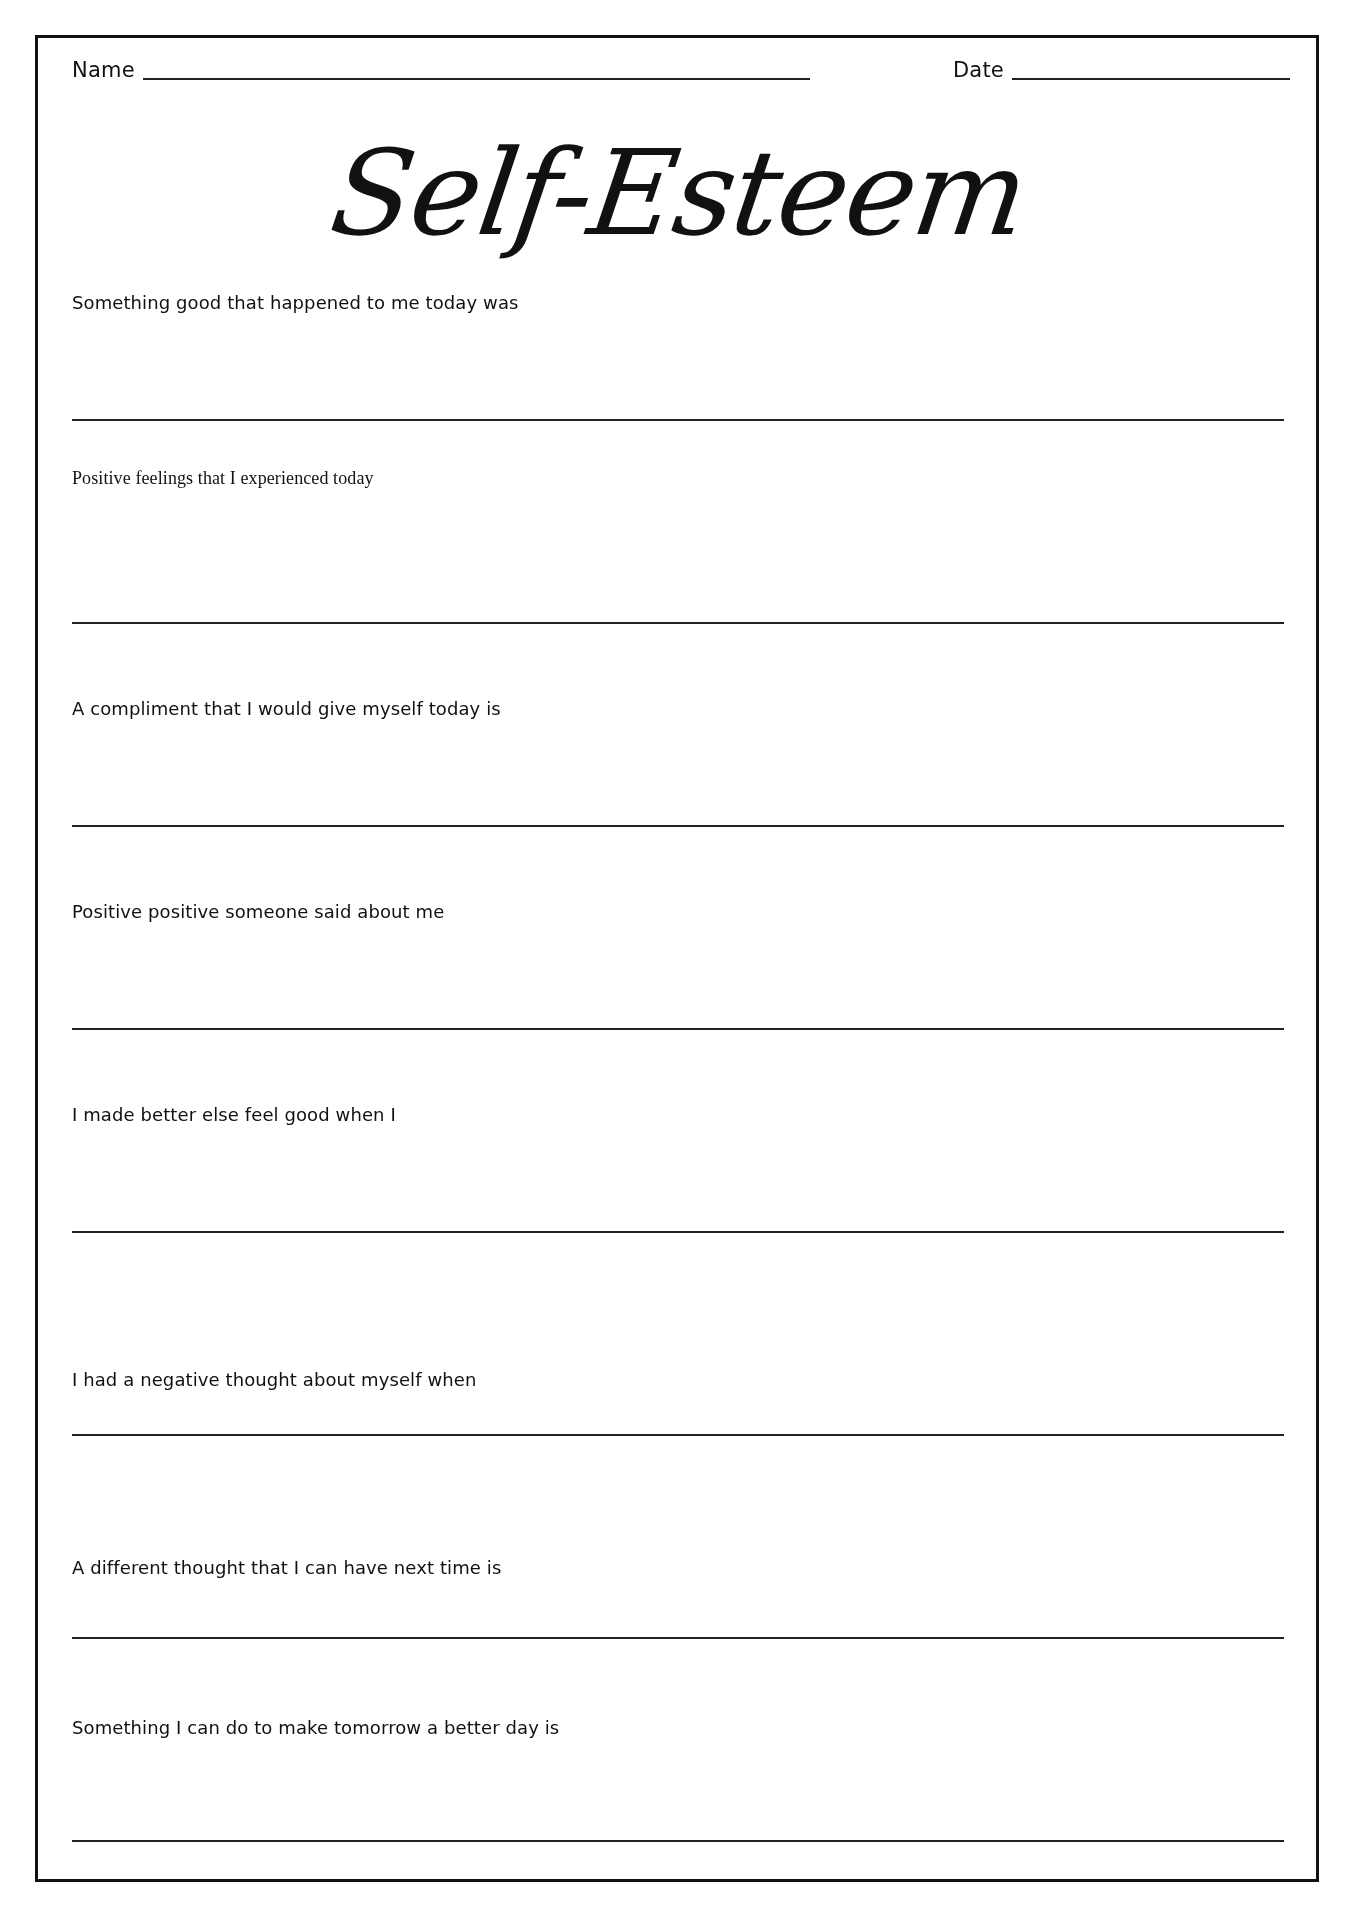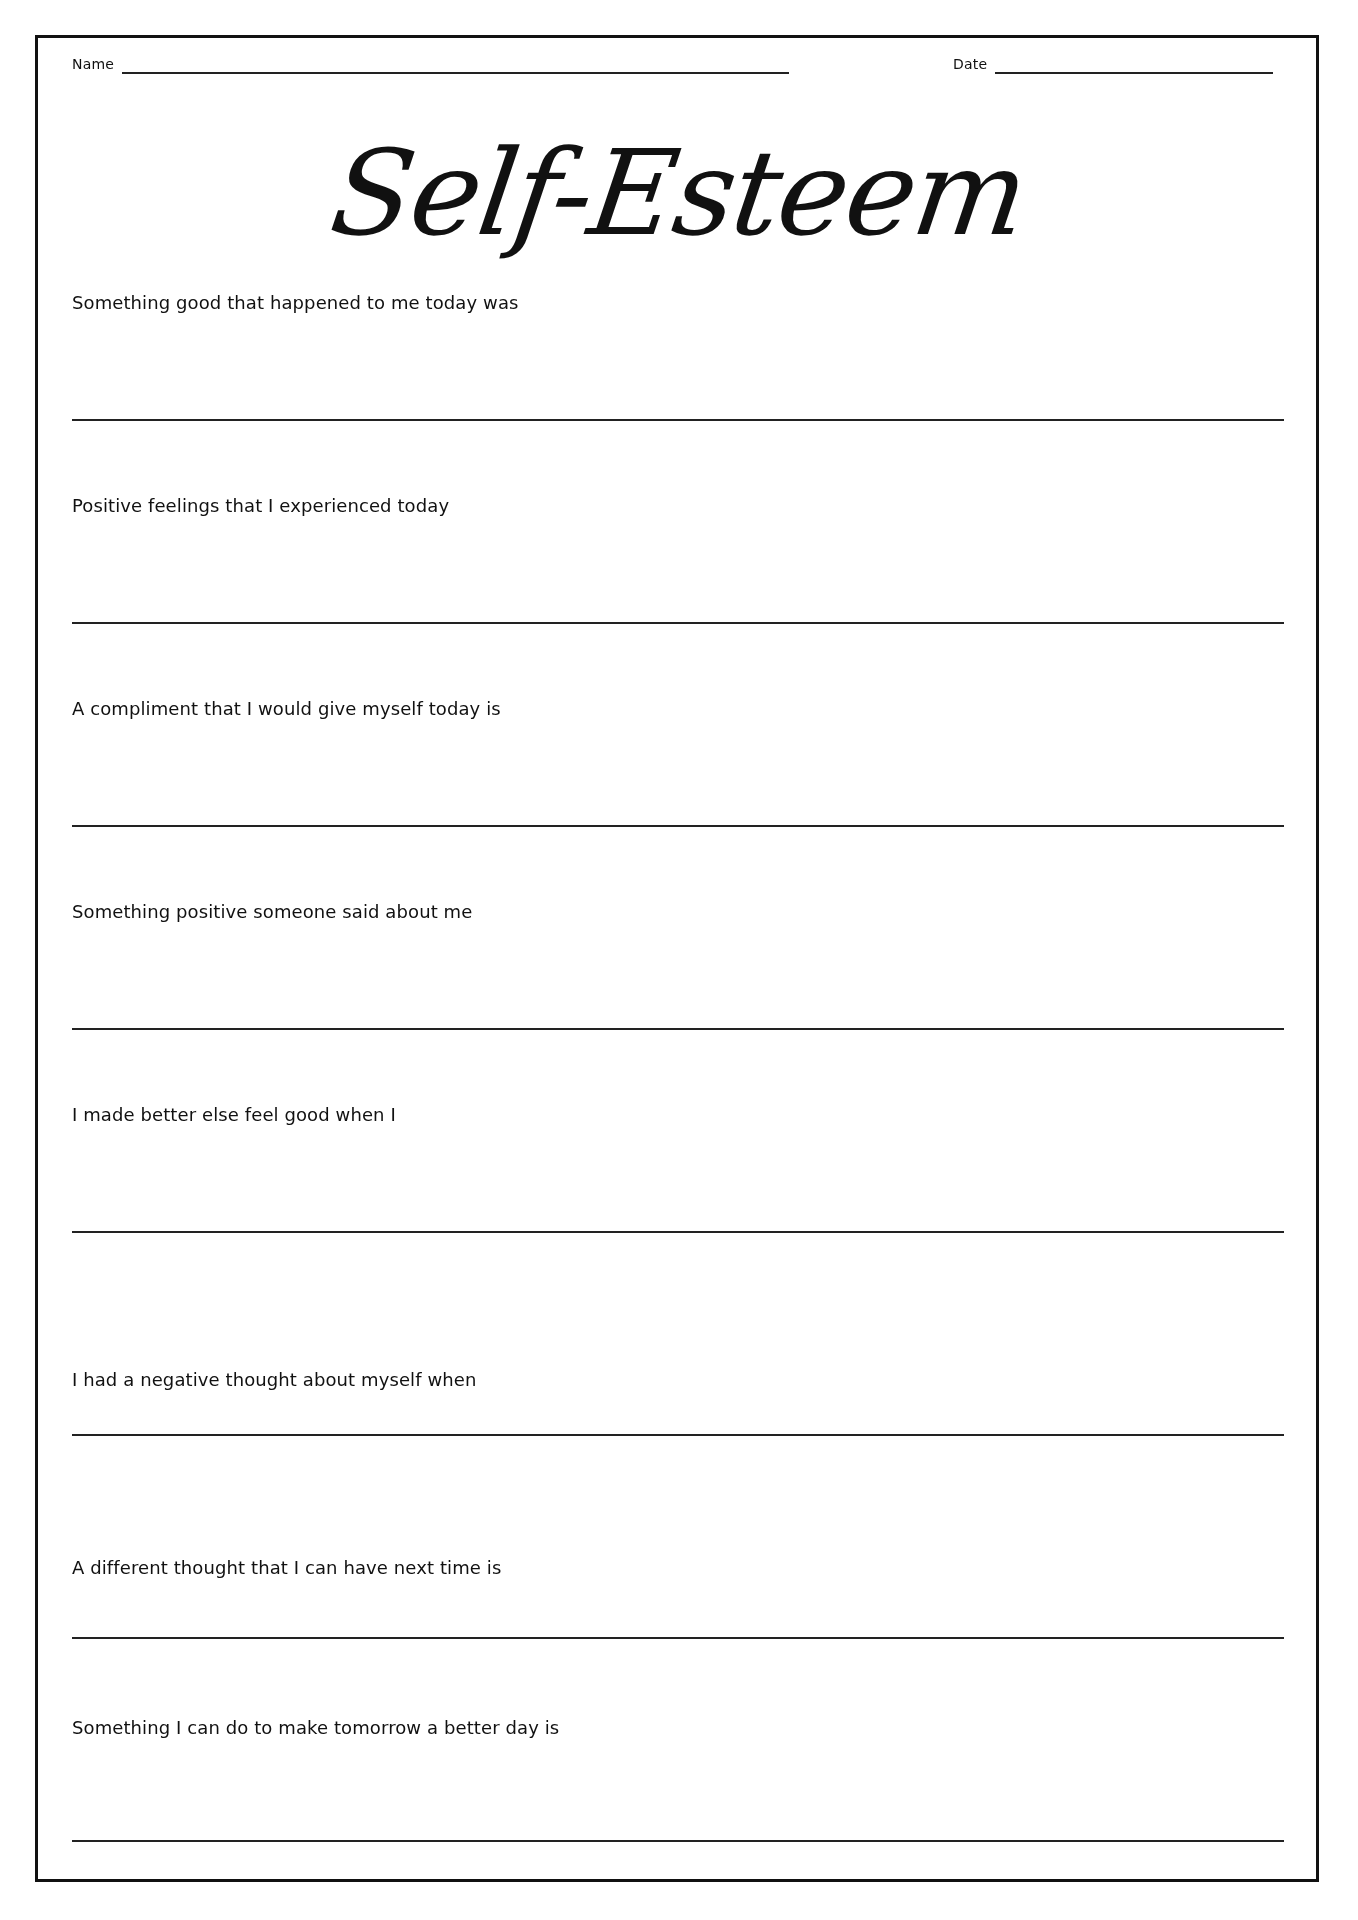--- a/index.html
+++ b/index.html
@@ -20,24 +20,24 @@
       left: 35px;
       top: 35px;
       width: 1284px;
       height: 1847px;
       border: 3px solid #111111;
       box-sizing: border-box;
       background: #ffffff;
     }
     .header-field {
       position: absolute;
-      top: 52px;
+      top: 58px;
       display: flex;
       align-items: center;
-      font-size: 14px;
+      font-size: 21px;
       line-height: 24px;
       letter-spacing: 0.2px;
     }
     .header-field .label {
       margin-right: 8px;
       white-space: nowrap;
     }
     .header-field .blank {
       border-bottom: 2px solid #222222;
       height: 20px;
@@ -94,27 +94,27 @@
 <div class="header-field" id="date-field">
   <span class="label">Date</span>
   <span class="blank"></span>
 </div>
 
 <div class="title">Self-Esteem</div>
 
 <div class="prompt" style="top:287px;">Something good that happened to me today was</div>
 <div class="answer-line" style="top:419px;"></div>
 
-<div class="prompt" style="top:490px;">Positive feelings that I experienced today</div>
+<div class="prompt" style="top:462px;font-family:Liberation Serif, serif;">Positive feelings that I experienced today</div>
 <div class="answer-line" style="top:622px;"></div>
 
 <div class="prompt" style="top:693px;">A compliment that I would give myself today is</div>
 <div class="answer-line" style="top:825px;"></div>
 
-<div class="prompt" style="top:896px;">Something positive someone said about me</div>
+<div class="prompt" style="top:896px;">Positive positive someone said about me</div>
 <div class="answer-line" style="top:1028px;"></div>
 
 <div class="prompt" style="top:1099px;">I made better else feel good when I</div>
 <div class="answer-line" style="top:1231px;"></div>
 
 <div class="prompt" style="top:1364px;">I had a negative thought about myself when</div>
 <div class="answer-line" style="top:1434px;"></div>
 
 <div class="prompt" style="top:1552px;">A different thought that I can have next time is</div>
 <div class="answer-line" style="top:1637px;"></div>

